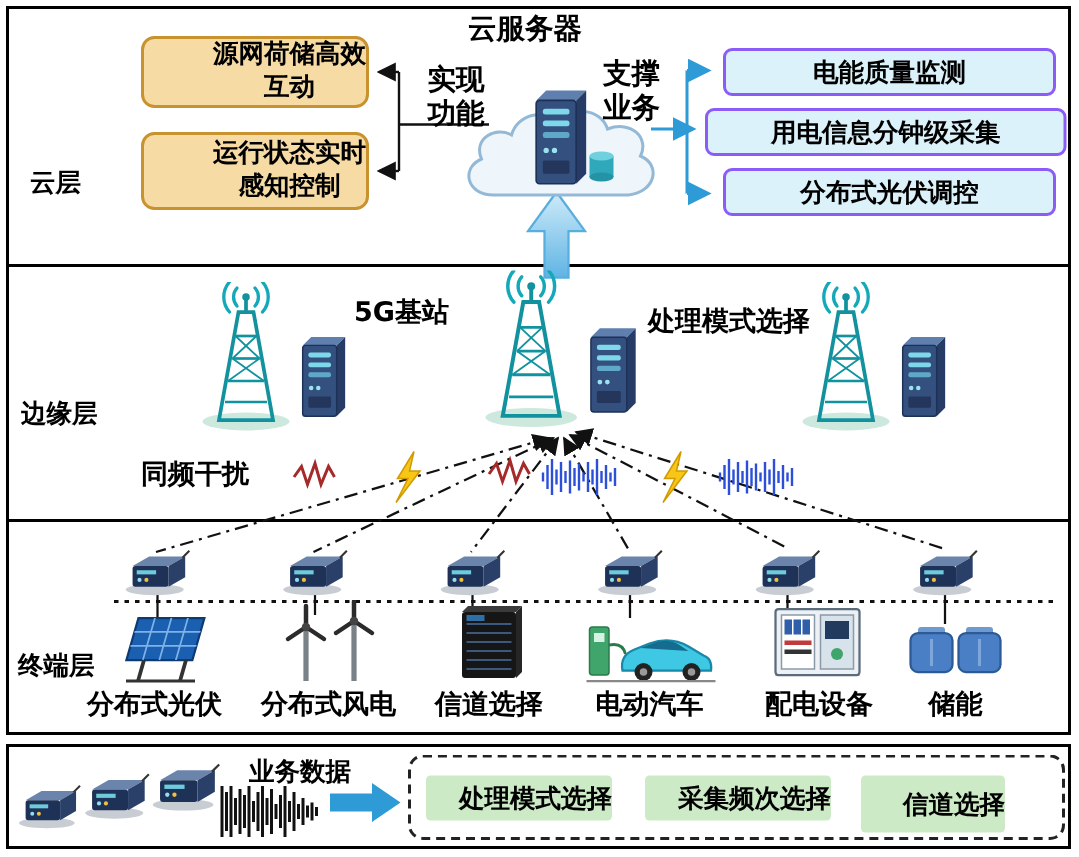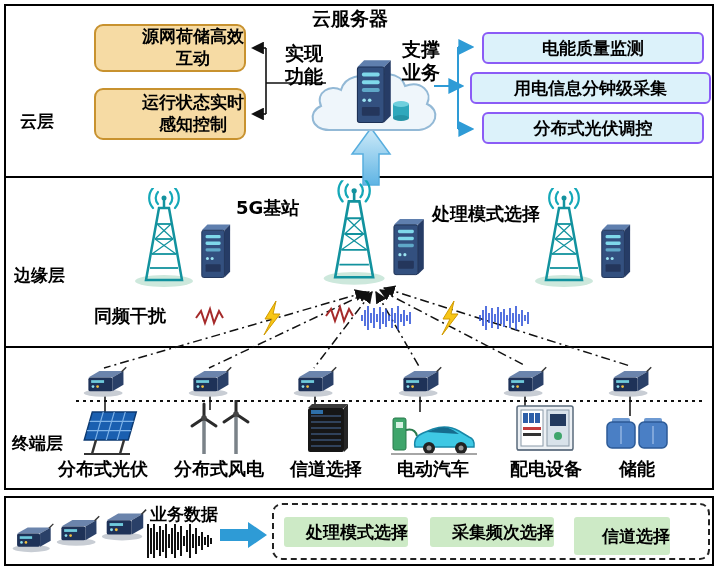--- a/index.html
+++ b/index.html
@@ -295,21 +295,21 @@
   <svg class="icon" style="left:10px;top:522px" width="46" height="32">
       <use href="#sym-module" width="46" height="32"></use>
     </svg>
   <svg class="icon" style="left:54px;top:515px" width="48" height="32">
       <use href="#sym-module" width="48" height="32"></use>
     </svg>
   <svg class="icon" style="left:99px;top:508px" width="50" height="34">
       <use href="#sym-module" width="50" height="34"></use>
     </svg>
 
-  <div class="lbl" style="left:150px;top:503px;font-size:17px">业务数据</div>
+  <div class="lbl" style="left:166px;top:503px;font-size:17px">业务数据</div>
 
   <svg class="icon" style="left:146px;top:522px" width="70" height="38" viewBox="0 0 70 38">
     <path d="M2 2 V36 M5 6 V32 M8 2 V36 M11 10 V28 M14 4 V34 M17 8 V30 M20 2 V36 M23 12 V26 M26 6 V32 M29 2 V36 M32 10 V28 M35 4 V34 M38 14 V24 M41 8 V30 M44 2 V36 M47 12 V26 M50 6 V32 M53 14 V24 M56 10 V28 M59 15 V23 M62 13 V25 M65 16 V22" stroke="#111" stroke-width="2" fill="none"></path>
   </svg>
 
   <svg class="icon" style="left:220px;top:521px" width="48" height="28" viewBox="0 0 48 28">
     <polygon points="0,8 28,8 28,1 47,14 28,27 28,20 0,20" fill="#2E9BD6"></polygon>
   </svg>
 
   <div class="dashed-box" style="left:272px;top:503px;width:438px;height:57px"></div>

